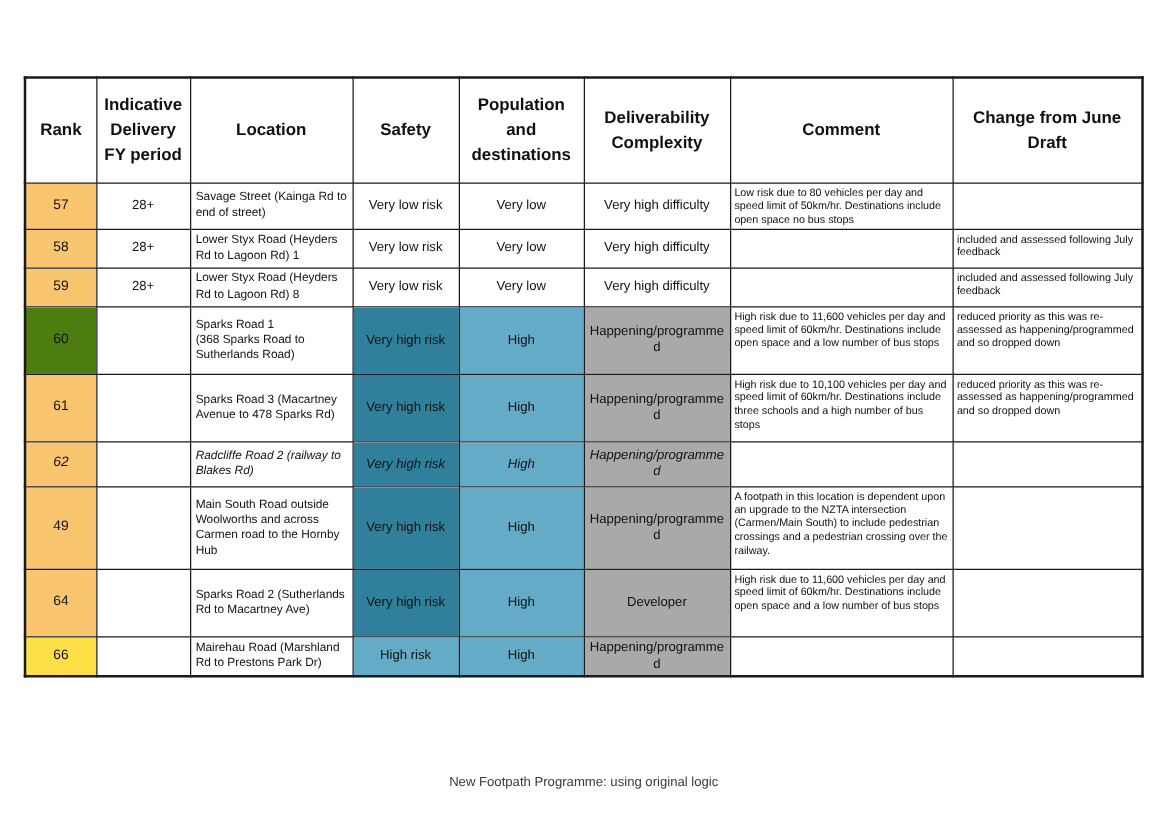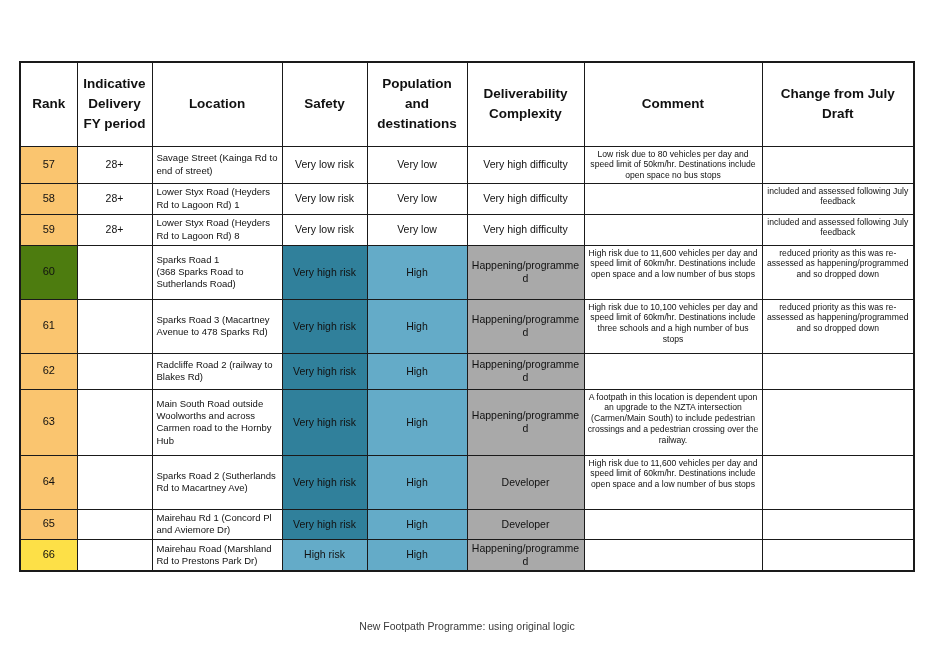--- a/index.html
+++ b/index.html
@@ -44,37 +44,37 @@
   }
   td.c-rank { font-size: 11px; }
   td.c-loc  {
     text-align: left;
     font-size: 9.5px;
     line-height: 1.3;
     white-space: pre-line;
     padding: 2px 4px;
   }
   td.c-comment, td.c-change {
-    text-align: center;
+    text-align: left;
     vertical-align: top;
     font-size: 8.6px;
     line-height: 1.25;
     padding: 2px 3px;
     overflow-wrap: break-word;
   }
   td.c-safety, td.c-pop, td.c-deliv {
     overflow-wrap: break-word;
     word-break: break-word;
     margin-top: 36px;
   }
   tr.h-hdr { height: 84px; }
   tr.h37 { height: 37px; }
   tr.h31 { height: 31px; }
   tr.h54 { height: 54px; }
-  tr.h36 { height: 36px; }
+  tr.h36 { height: 36px; font-style: italic; }
   tr.h66 { height: 66px; }
   tr.h30 { height: 30px; }
   tr.h32 { height: 32px; }
   .caption {
     position: absolute;
     left: 0;
     top: 620px;
     width: 934px;
     text-align: center;
     font-size: 10.5px;
@@ -99,21 +99,21 @@
     </colgroup>
     <thead>
       <tr class="h-hdr">
         <th>Rank</th>
         <th>Indicative Delivery FY period</th>
         <th>Location</th>
         <th>Safety</th>
         <th>Population and destinations</th>
         <th>Deliverability Complexity</th>
         <th>Comment</th>
-        <th>Change from July Draft</th>
+        <th>Change from June Draft</th>
       </tr>
     </thead>
     <tbody>
       <tr class="h37">
         <td class="c-rank" style="background-color: rgb(250, 197, 111); margin-left: 13px;">57</td>
         <td class="c-fy">28+</td>
         <td class="c-loc">Savage Street (Kainga Rd to end of street)</td>
         <td class="c-safety">Very low risk</td>
         <td class="c-pop">Very low</td>
         <td class="c-deliv">Very high difficulty</td>
@@ -165,49 +165,39 @@
         <td class="c-rank" style="background-color: rgb(250, 197, 111);">62</td>
         <td class="c-fy"></td>
         <td class="c-loc">Radcliffe Road 2 (railway to Blakes Rd)</td>
         <td class="c-safety" style="background-color: rgb(48, 128, 155);">Very high risk</td>
         <td class="c-pop" style="background-color: rgb(100, 171, 200);">High</td>
         <td class="c-deliv" style="background-color: rgb(169, 169, 169);">Happening/programmed</td>
         <td class="c-comment"></td>
         <td class="c-change"></td>
       </tr>
       <tr class="h66">
-        <td class="c-rank" style="background-color: rgb(250, 197, 111);">63</td>
+        <td class="c-rank" style="background-color: rgb(250, 197, 111);">49</td>
         <td class="c-fy"></td>
         <td class="c-loc">Main South Road outside Woolworths and across Carmen road to the Hornby Hub</td>
         <td class="c-safety" style="background-color: rgb(48, 128, 155);">Very high risk</td>
         <td class="c-pop" style="background-color: rgb(100, 171, 200);">High</td>
         <td class="c-deliv" style="background-color: rgb(169, 169, 169);">Happening/programmed</td>
         <td class="c-comment">A footpath in this location is dependent upon an upgrade to the NZTA intersection (Carmen/Main South) to include pedestrian crossings and a pedestrian crossing over the railway.</td>
         <td class="c-change"></td>
       </tr>
       <tr class="h54">
         <td class="c-rank" style="background-color: rgb(250, 197, 111);">64</td>
         <td class="c-fy"></td>
         <td class="c-loc">Sparks Road 2 (Sutherlands Rd to Macartney Ave)</td>
         <td class="c-safety" style="background-color: rgb(48, 128, 155);">Very high risk</td>
         <td class="c-pop" style="background-color: rgb(100, 171, 200);">High</td>
         <td class="c-deliv" style="background-color: rgb(169, 169, 169);">Developer</td>
         <td class="c-comment">High risk due to 11,600 vehicles per day and speed limit of 60km/hr. Destinations include open space and a low number of bus stops</td>
         <td class="c-change"></td>
       </tr>
-      <tr class="h30">
-        <td class="c-rank" style="background-color: rgb(250, 197, 111);">65</td>
-        <td class="c-fy"></td>
-        <td class="c-loc">Mairehau Rd 1 (Concord Pl and Aviemore Dr)</td>
-        <td class="c-safety" style="background-color: rgb(48, 128, 155);">Very high risk</td>
-        <td class="c-pop" style="background-color: rgb(100, 171, 200);">High</td>
-        <td class="c-deliv" style="background-color: rgb(169, 169, 169);">Developer</td>
-        <td class="c-comment"></td>
-        <td class="c-change"></td>
-      </tr>
       <tr class="h32">
         <td class="c-rank" style="background-color: #fde047;">66</td>
         <td class="c-fy"></td>
         <td class="c-loc">Mairehau Road (Marshland Rd to Prestons Park Dr)</td>
         <td class="c-safety" style="background-color: rgb(100, 171, 200);">High risk</td>
         <td class="c-pop" style="background-color: rgb(100, 171, 200);">High</td>
         <td class="c-deliv" style="background-color: rgb(169, 169, 169);">Happening/programmed</td>
         <td class="c-comment"></td>
         <td class="c-change"></td>
       </tr>

